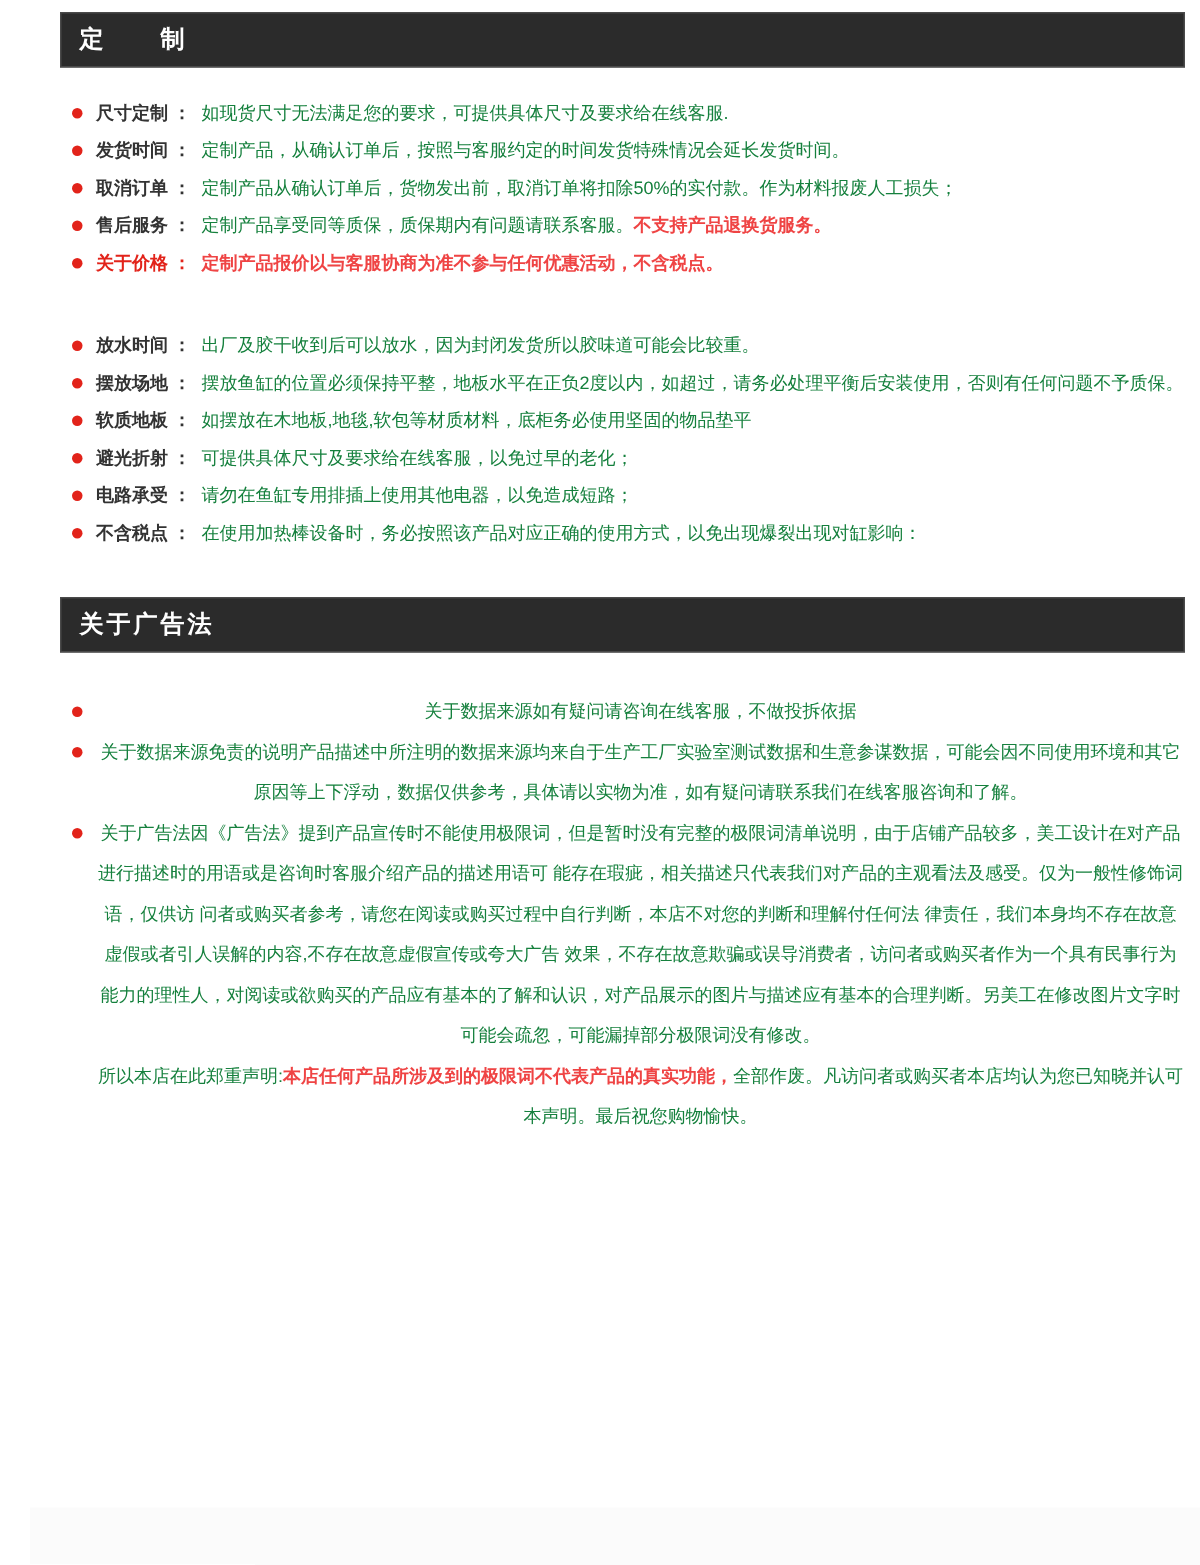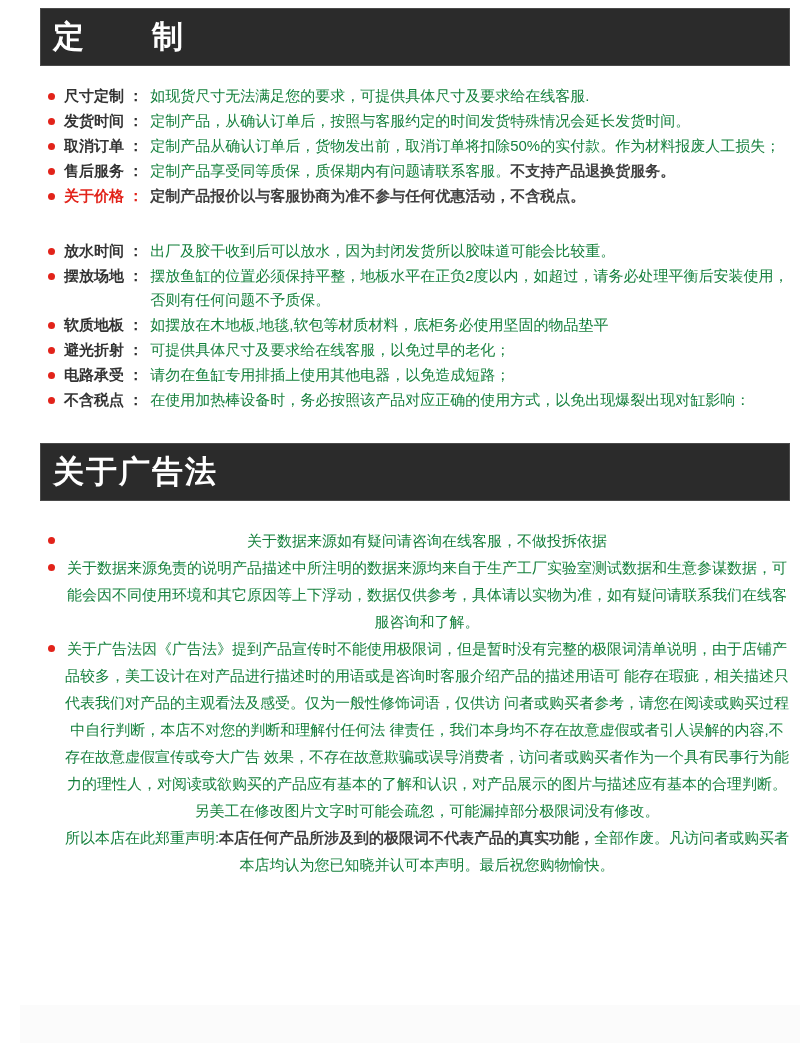--- a/index.html
+++ b/index.html
@@ -8,55 +8,55 @@
     width:800px;height:1043px;
     background:#ffffff;
     overflow:hidden;
     font-family:"Liberation Sans","DejaVu Sans",sans-serif;
   }
   .section{margin:0 10px 0 40px;}
   .section.first{padding-top:8px;}
   .bar{
     background:#2b2b2b;
     color:#ffffff;
-    font-size:31px;
+    font-size:16px;
     font-weight:700;
     letter-spacing:2px;
     padding:8px 13px;
     box-shadow:0 0 0 1px #4a4a4a inset;
   }
   .items{padding:18px 0 12px 8px;}
   .items.s1{padding:18px 0 10px 8px;}
   .items.s2{padding:20px 0 30px 8px;}
   .items.s3{padding:26px 0 6px 8px;}
   .item{
     display:flex;
     align-items:flex-start;
-    font-size:15px;
+    font-size:12px;
     line-height:24px;
     margin-bottom:1px;
   }
   .s3 .item{line-height:27px;margin-bottom:0;text-align:center;}
   .dot{
     flex:0 0 auto;
     width:7px;height:7px;border-radius:50%;
     background:#e2231a;
     margin:9px 9px 0 0;
   }
   .s3 .dot{margin-top:10px;}
   .label{
     font-weight:700;
     color:#333333;
     white-space:nowrap;
     margin-right:7px;
   }
   .label.red{color:#e2231a;}
   .text{flex:1;white-space:pre-wrap;}
   .seg-gray{color:#15803d;}
-  .seg-red{color:#404040;font-weight:700;}
+  .seg-red{color:#ef4444;font-weight:700;}
   .footer-strip{
     position:absolute;
     left:20px;right:0;top:1005px;height:38px;
     background:#fbfbfb;
   }
 </style>
 </head>
 <body>
 
 <div class="page">

